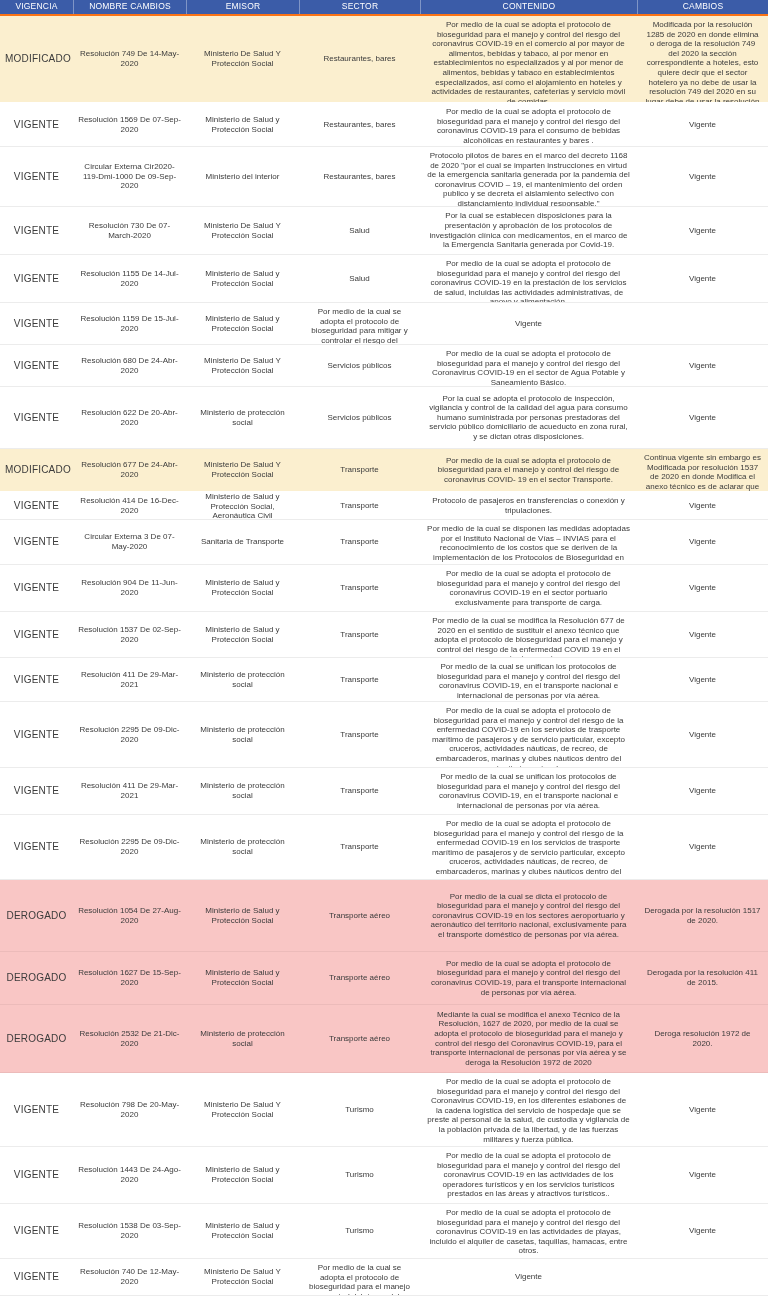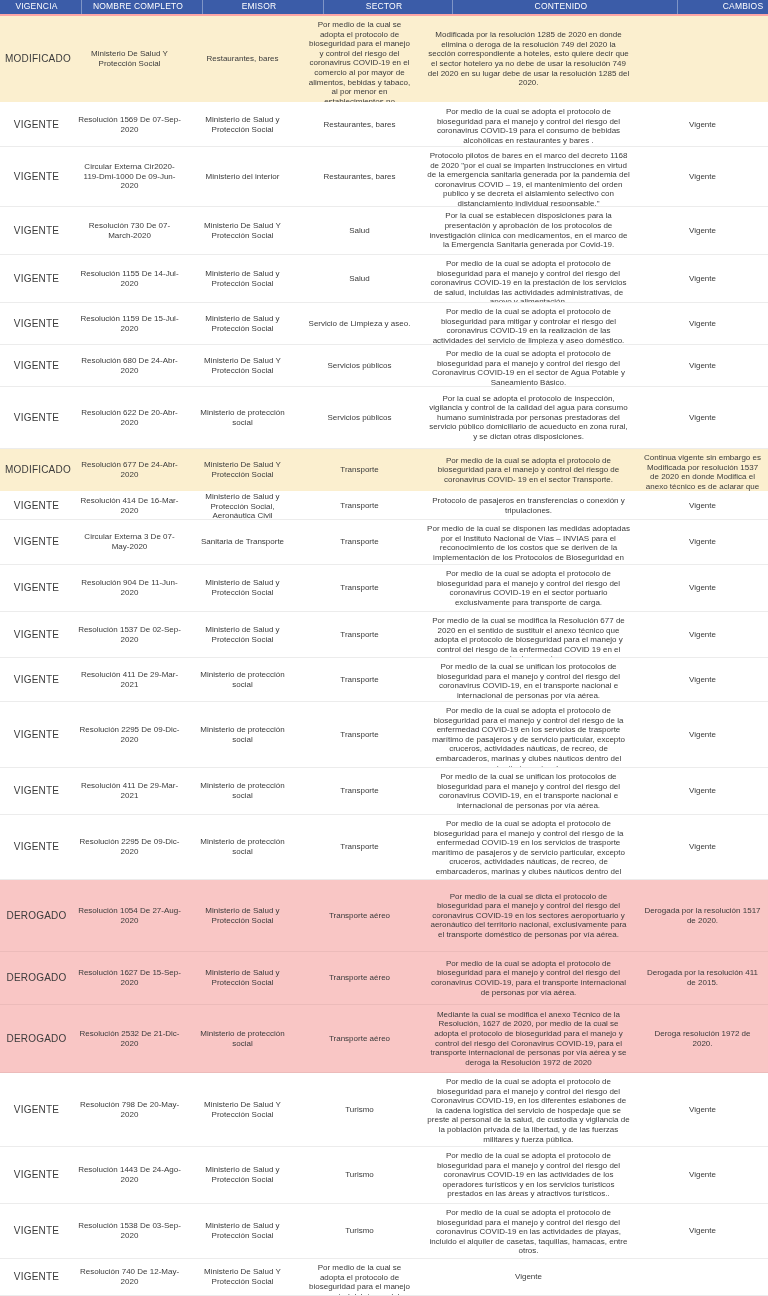--- a/index.html
+++ b/index.html
@@ -9,22 +9,21 @@
     -webkit-font-smoothing:antialiased;
   }
   #doc-table{width:768px;height:1296px;display:flex;flex-direction:column;}
   .t-row{
     display:grid;
     grid-template-columns:73px 113px 113px 121px 217px 131px;
     width:768px;flex:0 0 auto;box-sizing:border-box;overflow:hidden;
   }
   .t-header{
     background:var(--header-bg,#3B5CA8);
-    border-bottom:2px solid #fca5a5;
-    gap:8px;
+    border-bottom:2px solid #f97316;
   }
   .t-header .t-cell{
     color:#ffffff;font-size:8.5px;letter-spacing:.2px;
     display:flex;align-items:center;justify-content:center;
     overflow:hidden;
   }
   .t-header .t-cell + .t-cell{border-left:1px solid rgba(255,255,255,.35);}
   .t-cell{
     box-sizing:border-box;overflow:hidden;
     display:flex;align-items:center;justify-content:center;
@@ -38,30 +37,33 @@
   .tone-revoked{background:var(--revoked-bg,#F9C6C5);border-bottom:1px solid rgba(0,0,0,.05);}
   .c-vigencia{font-size:10px;letter-spacing:.2px;}
   .c-contenido,.c-cambios{padding:4px 7px;}
 </style>
 </head>
 <body style="--header-bg: #3B5CA8; --modified-bg: #FBEFCF; --revoked-bg: #F9C6C5;">
 
 <div id="doc-table">
     <div class="t-row t-header" style="height: 16px;">
       <div class="t-cell">VIGENCIA</div>
-      <div class="t-cell">NOMBRE COMPLETO</div>
+      <div class="t-cell">NOMBRE CAMBIOS</div>
       <div class="t-cell">EMISOR</div>
       <div class="t-cell">SECTOR</div>
       <div class="t-cell">CONTENIDO</div>
       <div class="t-cell">CAMBIOS</div>
     </div>
     <div class="t-row tone-modified" style="height: 87px;">
       <div class="t-cell c-vigencia">
         <div class="inner">MODIFICADO</div>
       </div>
+      <div class="t-cell c-nombre">
+        <div class="inner">Resolución 749 De 14-May-2020</div>
+      </div>
       <div class="t-cell c-emisor">
         <div class="inner">Ministerio De Salud Y Protección Social</div>
       </div>
       <div class="t-cell c-sector">
         <div class="inner">Restaurantes, bares</div>
       </div>
       <div class="t-cell c-contenido">
         <div class="inner">Por medio de la cual se adopta el protocolo de bioseguridad para el manejo y control del riesgo del coronavirus COVID-19 en el comercio al por mayor de alimentos, bebidas y tabaco, al por menor en establecimientos no especializados y al por menor de alimentos, bebidas y tabaco en establecimientos especializados, así como el alojamiento en hoteles y actividades de restaurantes, cafeterías y servicio móvil de comidas.</div>
       </div>
       <div class="t-cell c-cambios">
@@ -86,21 +88,21 @@
       </div>
       <div class="t-cell c-cambios">
         <div class="inner">Vigente</div>
       </div>
     </div>
     <div class="t-row tone-active" style="height: 60px;">
       <div class="t-cell c-vigencia">
         <div class="inner">VIGENTE</div>
       </div>
       <div class="t-cell c-nombre">
-        <div class="inner">Circular Externa Cir2020-119-Dmi-1000 De 09-Jun-2020</div>
+        <div class="inner">Circular Externa Cir2020-119-Dmi-1000 De 09-Sep-2020</div>
       </div>
       <div class="t-cell c-emisor">
         <div class="inner">Ministerio del interior</div>
       </div>
       <div class="t-cell c-sector">
         <div class="inner">Restaurantes, bares</div>
       </div>
       <div class="t-cell c-contenido">
         <div class="inner">Protocolo pilotos de bares en el marco del decreto 1168 de 2020 "por el cual se imparten instrucciones en virtud de la emergencia sanitaria generada por la pandemia del coronavirus COVID – 19, el mantenimiento del orden publico y se decreta el aislamiento selectivo con distanciamiento individual responsable."</div>
       </div>
@@ -151,23 +153,20 @@
     <div class="t-row tone-active" style="height: 42px;">
       <div class="t-cell c-vigencia">
         <div class="inner">VIGENTE</div>
       </div>
       <div class="t-cell c-nombre">
         <div class="inner">Resolución 1159 De 15-Jul-2020</div>
       </div>
       <div class="t-cell c-emisor">
         <div class="inner">Ministerio de Salud y Protección Social</div>
       </div>
-      <div class="t-cell c-sector">
-        <div class="inner">Servicio de Limpieza y aseo.</div>
-      </div>
       <div class="t-cell c-contenido">
         <div class="inner">Por medio de la cual se adopta el protocolo de bioseguridad para mitigar y controlar el riesgo del coronavirus COVID-19 en la realización de las actividades del servicio de limpieza y aseo doméstico.</div>
       </div>
       <div class="t-cell c-cambios">
         <div class="inner">Vigente</div>
       </div>
     </div>
     <div class="t-row tone-active" style="height: 42px;">
       <div class="t-cell c-vigencia">
         <div class="inner">VIGENTE</div>
@@ -226,21 +225,21 @@
       </div>
       <div class="t-cell c-cambios">
         <div class="inner">Continua vigente sin embargo es Modificada por resolución 1537 de 2020 en donde Modifica el anexo técnico es de aclarar que no elimina el protocolo solo lo modifica.</div>
       </div>
     </div>
     <div class="t-row tone-active" style="height: 28px;">
       <div class="t-cell c-vigencia">
         <div class="inner">VIGENTE</div>
       </div>
       <div class="t-cell c-nombre">
-        <div class="inner">Resolución 414 De 16-Mar-2020</div>
+        <div class="inner">Resolución 414 De 16-Dec-2020</div>
       </div>
       <div class="t-cell c-emisor">
         <div class="inner">Ministerio de Salud y Protección Social, Aeronáutica Civil</div>
       </div>
       <div class="t-cell c-sector">
         <div class="inner">Transporte</div>
       </div>
       <div class="t-cell c-contenido">
         <div class="inner">Protocolo de pasajeros en transferencias o conexión y tripulaciones.</div>
       </div>

